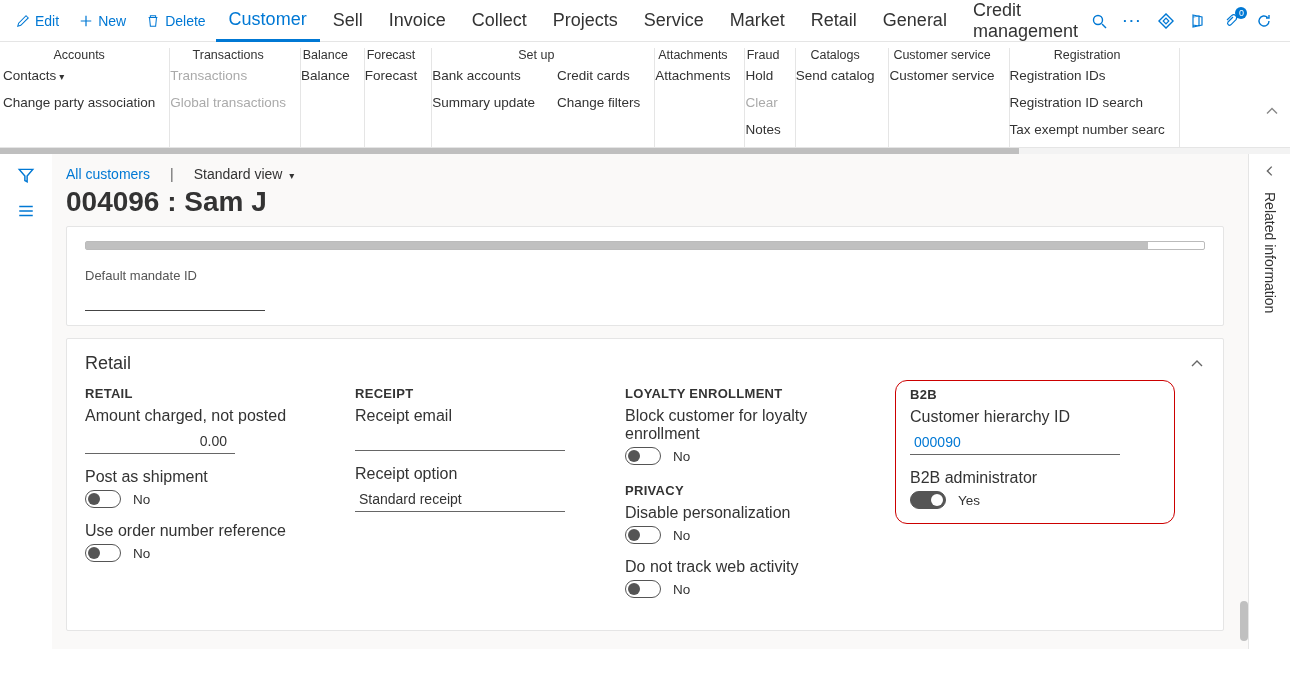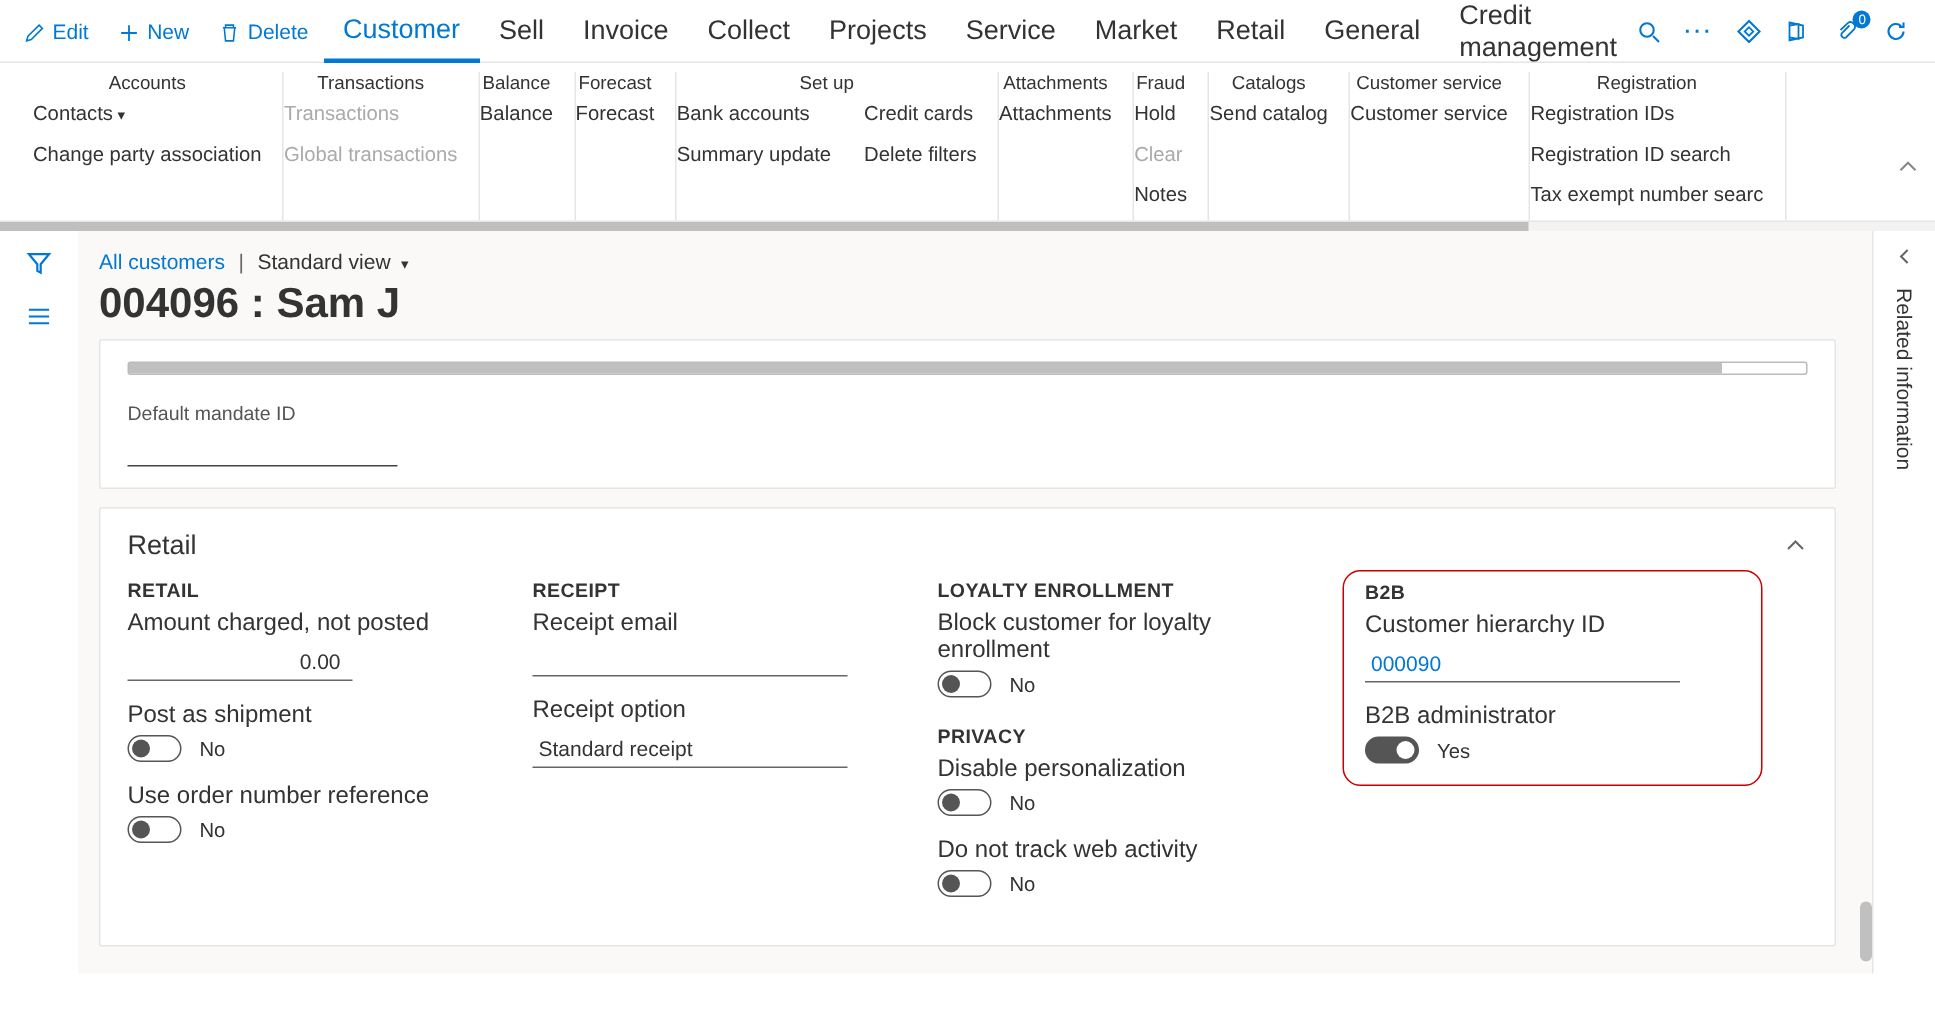--- a/index.html
+++ b/index.html
@@ -27,21 +27,21 @@
   
   .cmdbar {
     display: flex;
     align-items: center;
     height: 42px;
     padding: 0 6px;
     border-bottom: 1px solid var(--divider);
   }
   .cmdbar .cmd {
     display: flex;
-    align-items: flex-end;
+    align-items: center;
     padding: 6px 10px;
     color: var(--blue);
     font-size: 14px;
     cursor: pointer;
   }
   .cmdbar .cmd svg { margin-right: 5px; }
   .cmdbar .tab {
     padding: 0 13px;
     height: 42px;
     display: flex;
@@ -79,21 +79,21 @@
     min-width: 12px;
     height: 12px;
     line-height: 12px;
     text-align: center;
     padding: 0 3px;
   }
   
   .ribbon {
     display: flex;
     align-items: stretch;
-    padding: 6px 14px 0 22px;
+    padding: 6px 14px 0 3px;
     border-bottom: 1px solid var(--divider);
     position: relative;
   }
   .ribbon .group {
     display: flex;
     flex-direction: column;
     padding: 0 14px 10px 0;
     border-right: 1px solid var(--divider);
   }
   .ribbon .group:last-child { border-right: none; }
@@ -157,21 +157,21 @@
     padding: 12px 10px 0 0;
     overflow: hidden;
     position: relative;
   }
   .page-head {
     padding-left: 14px;
   }
   .breadcrumb-row {
     display: flex;
     align-items: flex-end;
-    gap: 9px;
+    gap: 20px;
     font-size: 14px;
   }
   .breadcrumb-row .link { color: var(--blue); cursor: pointer; }
   .breadcrumb-row .divider { color: var(--text-light); }
   .breadcrumb-row .view { cursor: pointer; }
   .record-title {
     font-size: 28px;
     font-weight: 600;
     margin: 4px 0 8px 0;
     padding-left: 0;
@@ -417,21 +417,21 @@
 
   <div class="group">
     <div class="grouplabel">Set up</div>
     <div class="items">
       <div class="itemcol">
         <span class="action">Bank accounts</span>
         <span class="action">Summary update</span>
       </div>
       <div class="itemcol">
         <span class="action">Credit cards</span>
-        <span class="action">Delete filters</span>
+        <span class="action">Change filters</span>
       </div>
     </div>
   </div>
 
   <div class="group">
     <div class="grouplabel">Attachments</div>
     <div class="items">
         <div class="itemcol">
       <span class="action">Attachments</span>
     </div>

